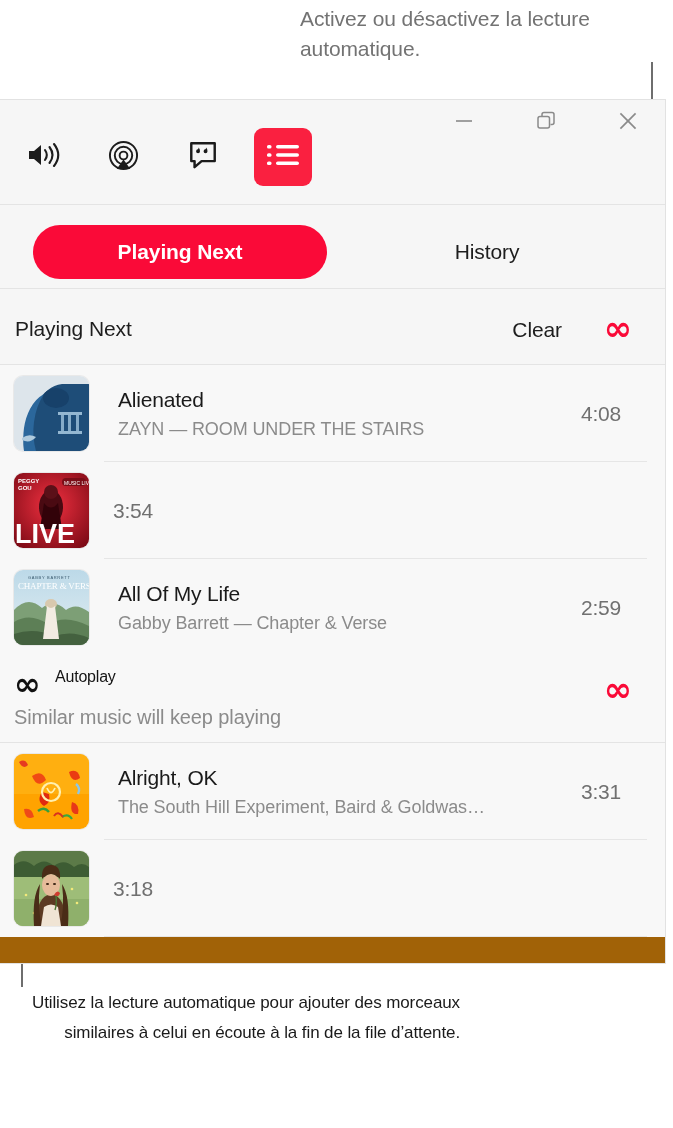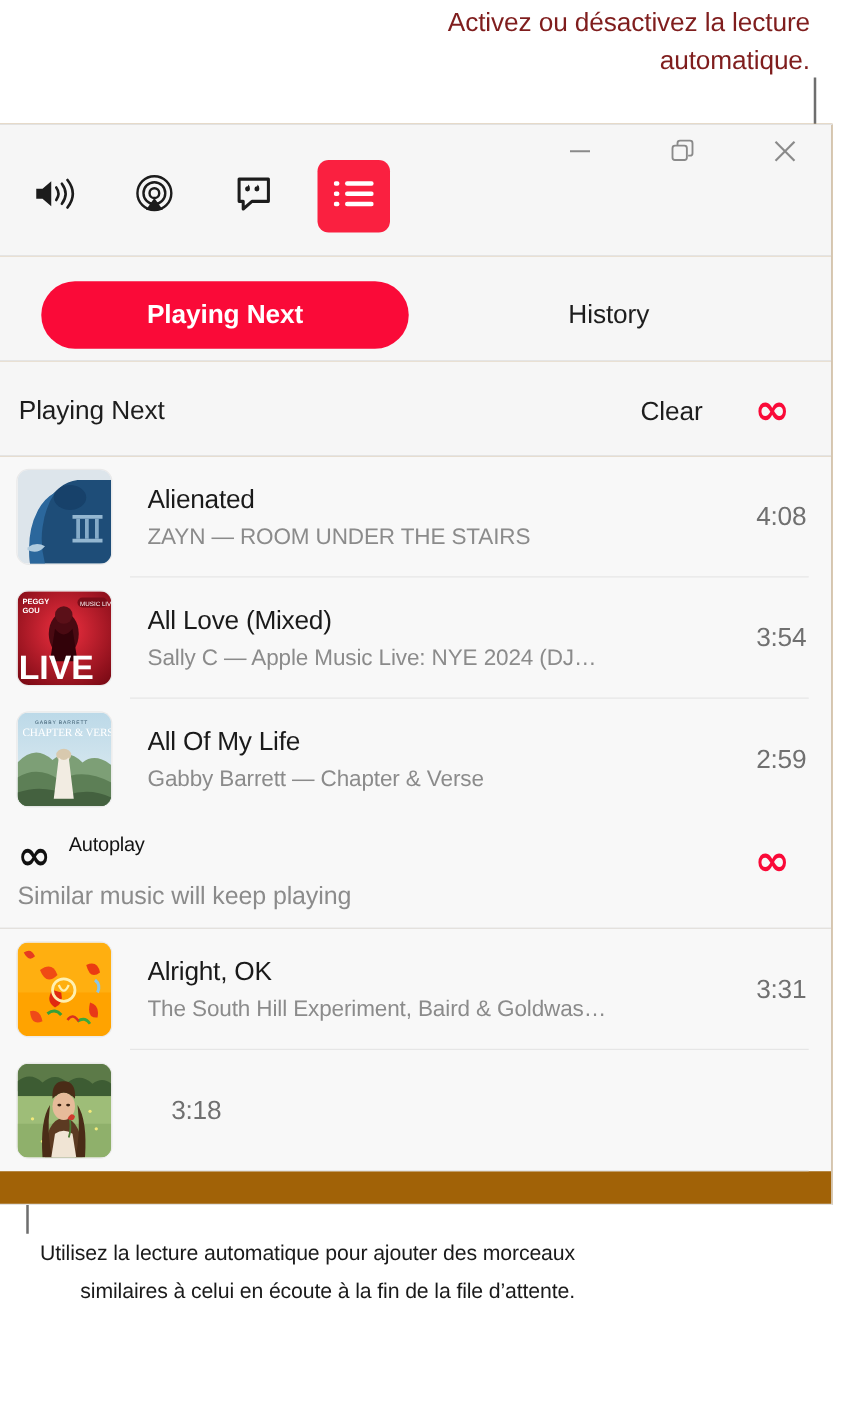--- a/index.html
+++ b/index.html
@@ -15,24 +15,23 @@
     position: relative;
     overflow: hidden;
   }
 
   
   .callout-top {
     position: absolute;
     left: 300px;
     top: 4px;
     width: 348px;
-    text-align: right;
     font-size: 21px;
     line-height: 30px;
-    color: #7f1d1d;
+    color: #737373;
     letter-spacing: -0.1px;
   }
   .callout-bottom {
     position: absolute;
     left: 20px;
     top: 988px;
     width: 440px;
     text-align: right;
     font-size: 17px;
     line-height: 30px;
@@ -244,21 +243,21 @@
     font-size: 18px;
     color: #8b8b8b;
     letter-spacing: -0.1px;
     white-space: nowrap;
     overflow: hidden;
     text-overflow: ellipsis;
   }
   .track-time {
     flex: 0 0 auto;
     width: 88px;
-    text-align: right;
+    text-align: center;
     padding-right: 20px;
     font-size: 21px;
     color: #707070;
     letter-spacing: -0.2px;
   }
 
   
   .autoplay {
     position: relative;
     height: 86px;
@@ -442,24 +441,20 @@
           <ellipse cx="37" cy="34" rx="12" ry="17" fill="#4a0a12"></ellipse>
           <circle cx="37" cy="19" r="7" fill="#5b1018"></circle>
           <path d="M30 30 q7 9 14 0 l4 26 h-22 z" fill="#320209"></path>
           <rect x="3" y="4" width="22" height="11" fill="none"></rect>
           <text x="4" y="10" font-family="Liberation Sans, sans-serif" font-size="6" font-weight="bold" fill="#ffffff">PEGGY</text>
           <text x="4" y="17" font-family="Liberation Sans, sans-serif" font-size="6" font-weight="bold" fill="#ffffff">GOU</text>
           <rect x="48" y="5" width="24" height="8" rx="4" fill="#7a0d18"></rect>
           <text x="50" y="11.5" font-family="Liberation Sans, sans-serif" font-size="5" fill="#ffffff">MUSIC LIVE</text>
           <text x="1" y="70" font-family="Liberation Sans, sans-serif" font-size="27" font-weight="bold" fill="#ffffff" letter-spacing="0">LIVE</text>
         </svg>
-      </div>
-      <div class="track-meta">
-        <div class="track-title">All Love (Mixed)</div>
-        <div class="track-sub">Sally C — Apple Music Live: NYE 2024 (DJ…</div>
       </div>
       <div class="track-time">3:54</div>
       <div class="sep"></div>
     </div>
 
     <div class="track nosep">
       <div class="art">
         <svg viewBox="0 0 75 75" preserveAspectRatio="none">
           <defs>
             <linearGradient id="skyg" x1="0" y1="0" x2="0" y2="1">

